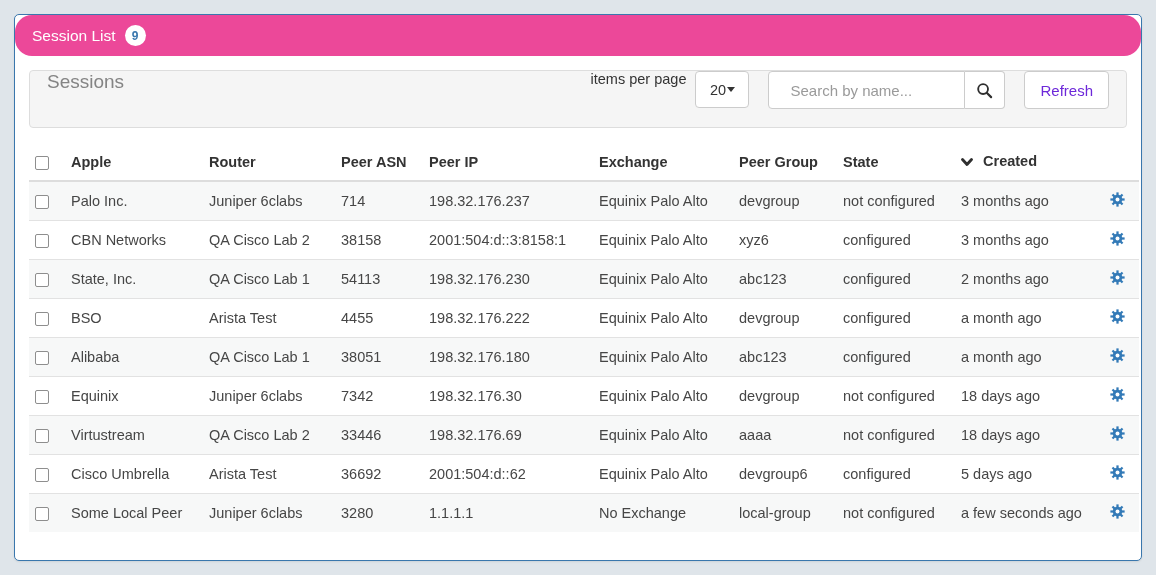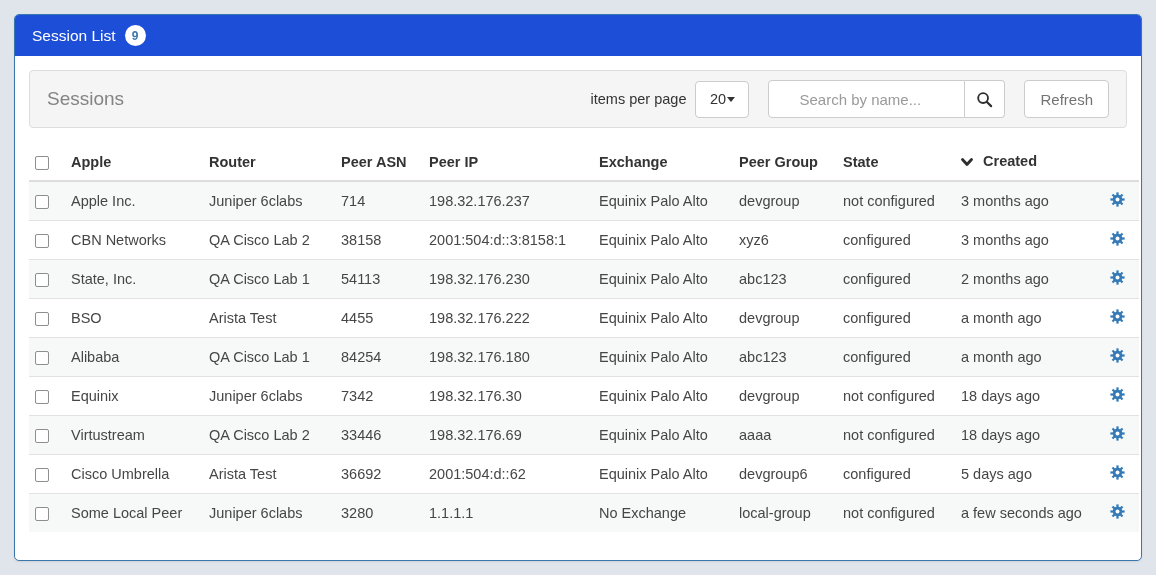--- a/index.html
+++ b/index.html
@@ -12,46 +12,46 @@
   }
   .panel {
     background: #fff;
     border: 1px solid #3a77ad;
     border-radius: 5px;
     height: 547px;
     overflow: hidden;
     box-shadow: 0 1px 2px rgba(0,0,0,0.08);
   }
   .panel-heading {
-    background: #1d4ed8;
+    background: #ec4899;
     color: #fff;
     height: 41px;
     display: flex;
     align-items: center;
     gap: 9px;
     padding: 0 17px;
     font-size: 15.5px;
+    border-radius: 17px;
   }
   .badge-circle {
     background: #fff;
     color: #3a77ad;
     width: 21px; height: 21px;
     border-radius: 50%;
     font-size: 12px;
     font-weight: bold;
     display: flex; align-items: center; justify-content: center;
   }
   .panel-body { padding: 14px; }
   .toolbar {
     background: #f5f5f5;
     border: 1px solid #ddd;
     border-radius: 4px;
     height: 58px;
     display: flex;
-    align-items: center;
     padding: 0 17px;
   }
   .sessions-title { font-size: 19px; color: #848484; }
   .toolbar-spacer { flex: 1; }
   .ipp-label { font-size: 14.5px; color: #333; margin-right: 9px; margin-left: 39px; }
   .page-size-select {
     width: 54px; height: 37px;
     background: #fff;
     border: 1px solid #ccc;
     border-radius: 4px;
@@ -65,21 +65,21 @@
     width: 0; height: 0;
     border-left: 4px solid transparent;
     border-right: 4px solid transparent;
     border-top: 5px solid #333;
   }
   .search-group { display: flex; margin-right: 19px; }
   .search-input {
     width: 197px; height: 38px;
     border: 1px solid #ccc;
     border-radius: 4px 0 0 4px;
-    padding: 0 30px;
+    padding: 0 21px;
     font-size: 15px;
     color: #333;
     font-family: "Liberation Sans", sans-serif;
     outline: none;
     background: #fff;
   }
   .search-input::placeholder { color: #9a9a9a; }
   .search-btn {
     width: 40px; height: 38px;
     border: 1px solid #ccc;
@@ -89,21 +89,21 @@
     display: flex; align-items: center; justify-content: center;
     cursor: pointer;
   }
   .refresh-btn {
     height: 38px;
     padding: 8px 15px;
     border: 1px solid #ccc;
     border-radius: 4px;
     background: #fff;
     font-size: 15px;
-    color: #737373;
+    color: #6d28d9;
     font-family: "Liberation Sans", sans-serif;
     cursor: pointer;
   }
   table {
     width: 100%;
     margin-top: 15px;
     border-collapse: collapse;
     table-layout: fixed;
     font-size: 14.5px;
     color: #464646;
@@ -208,21 +208,21 @@
                 <polyline points="1.5,1.5 6,6.5 10.5,1.5" stroke="#2f2f2f" stroke-width="2.8" stroke-linecap="round" stroke-linejoin="round"></polyline>
               </svg>
             </span><span>Created</span>
           </th>
           <th></th>
         </tr>
       </thead>
       <tbody>
           <tr>
             <td class="col-check"><input type="checkbox" class="row-check" style=""></td>
-            <td>Apple Inc.</td>
+            <td>Palo Inc.</td>
             <td>Juniper 6clabs</td>
             <td>714</td>
             <td>198.32.176.237</td>
             <td>Equinix Palo Alto</td>
             <td>devgroup</td>
             <td>not configured</td>
             <td>3 months ago</td>
             <td class="col-actions"><button class="gear-btn">
   <svg width="15" height="15" viewBox="0 0 16 16">
     <g fill="#337ab7">
@@ -302,21 +302,21 @@
       <circle cx="8" cy="8" r="5.1"></circle>
     </g>
     <circle cx="8" cy="8" r="2.1" fill="#ffffff"></circle>
   </svg>
 </button></td>
           </tr>
           <tr>
             <td class="col-check"><input type="checkbox" class="row-check" style=""></td>
             <td>Alibaba</td>
             <td>QA Cisco Lab 1</td>
-            <td>84254</td>
+            <td>38051</td>
             <td>198.32.176.180</td>
             <td>Equinix Palo Alto</td>
             <td>abc123</td>
             <td>configured</td>
             <td>a month ago</td>
             <td class="col-actions"><button class="gear-btn">
   <svg width="15" height="15" viewBox="0 0 16 16">
     <g fill="#337ab7">
       <rect x="6.8" y="0.4" width="2.4" height="15.2"></rect>
       <rect x="6.8" y="0.4" width="2.4" height="15.2" transform="rotate(45 8 8)"></rect>

